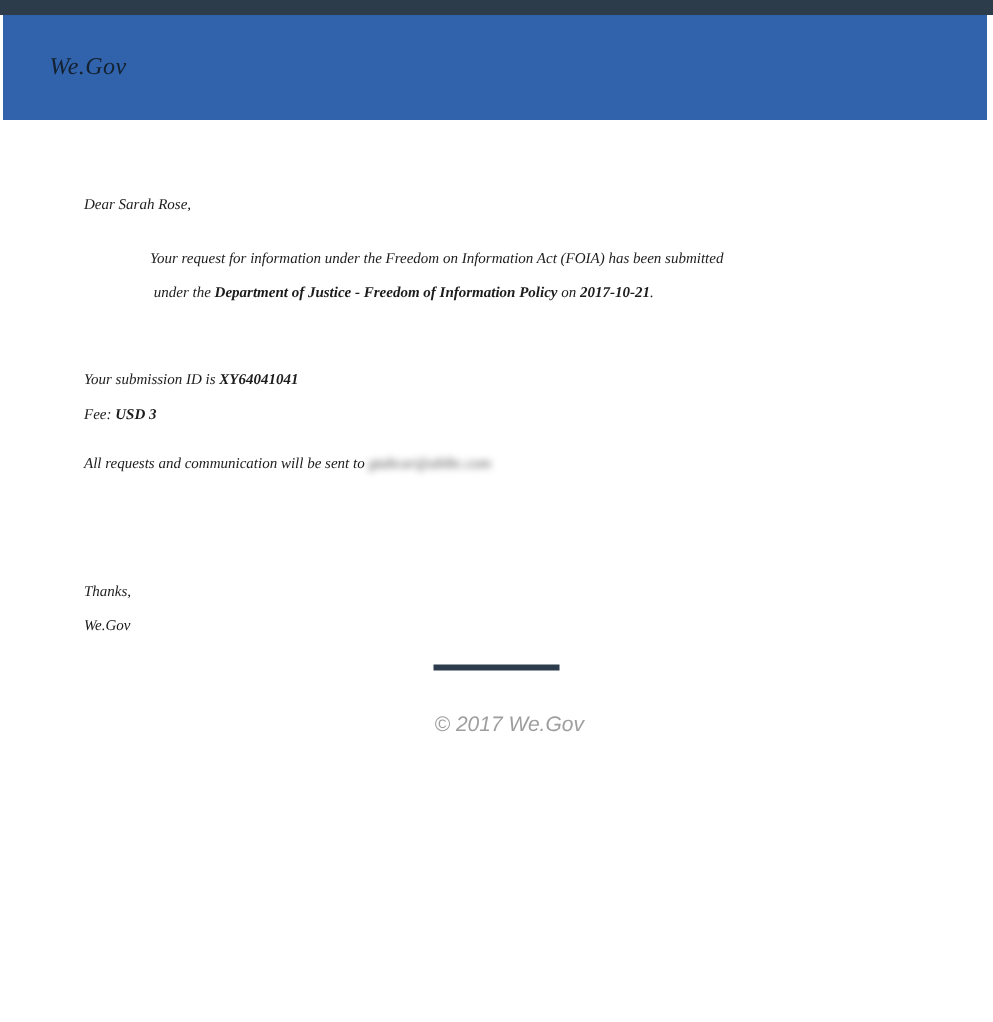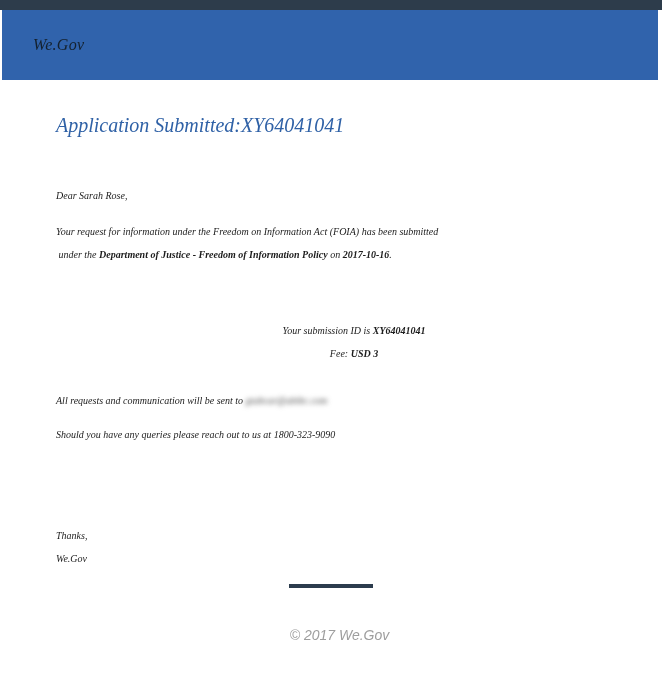--- a/index.html
+++ b/index.html
@@ -37,74 +37,72 @@
   }
   h1.title {
     margin-top: 31px;
     font-size: 20px;
     line-height: 28px;
     font-weight: normal;
     color: #2f61a6;
   }
   p, .line { font-size: 10px; line-height: 23px; }
   .greeting { margin-top: 45px; }
-  .intro { margin-top: 13px; white-space: pre-wrap; }
+  .intro { margin-top: 13px; white-space: pre-wrap; margin-left: 44px; }
   .intro .nowrap { white-space: nowrap; }
-  .details { margin-top: 53px; text-align: center; }
+  .details { margin-top: 35px; }
   .processing { margin-top: 38px; }
-  .communication { margin-top: 24px; }
+  .communication { margin-top: 10px; }
   .queries { margin-top: 11px; }
-  .signoff { margin-top: 78px; }
+  .signoff { margin-top: 62px; }
   b { font-weight: bold; }
   .redacted {
     filter: blur(2.6px);
     color: #4a4a4a;
   }
   .divider {
     width: 84px;
     height: 4px;
     background: #2c3c4d;
     margin: 14px auto 0 auto;
   }
   .footer {
-    margin-top: 37px;
+    margin-top: 25px;
     text-align: center;
     font-family: "Liberation Sans", "DejaVu Sans", sans-serif;
     font-size: 14px;
     line-height: 20px;
     color: #9e9e9e;
     padding-left: 17px;
   }
 </style>
 </head>
 <body>
 
 <div class="topbar"></div>
 
 <div class="brand-header">
   <span class="brand-text">We.Gov</span>
 </div>
 
 <div class="content">
 
-  <h1 class="title">Application Submitted:XY64041041</h1>
 
   <p class="greeting">Dear Sarah Rose,</p>
 
-  <p class="intro"><span class="nowrap">Your request for information under the Freedom on Information Act (FOIA) has been submitted</span><br><span> under the </span><b>Department of Justice - Freedom of Information Policy</b><span> on </span><b>2017-10-16</b><span>.</span></p>
+  <p class="intro"><span class="nowrap">Your request for information under the Freedom on Information Act (FOIA) has been submitted</span><br><span> under the </span><b>Department of Justice - Freedom of Information Policy</b><span> on </span><b>2017-10-21</b><span>.</span></p>
 
   <div class="details">
     <div class="line"><span>Your submission ID is </span><b>XY64041041</b></div>
     <div class="line"><span>Fee: </span><b>USD 3</b></div>
   </div>
 
 
   <p class="communication"><span>All requests and communication will be sent to </span><span class="redacted">gtabcar@abibc.com</span></p>
 
-  <p class="queries">Should you have any queries please reach out to us at 1800-323-9090</p>
 
   <div class="signoff">
     <div class="line">Thanks,</div>
     <div class="line">We.Gov</div>
   </div>
 
 </div>
 
 <div class="divider"></div>
 

